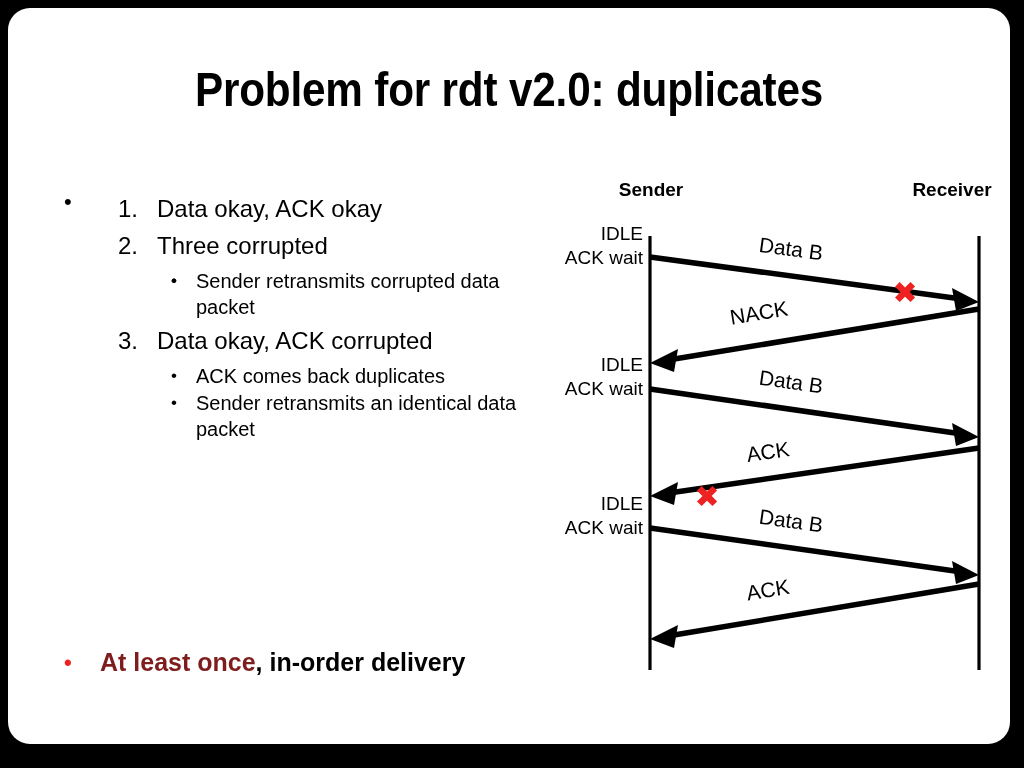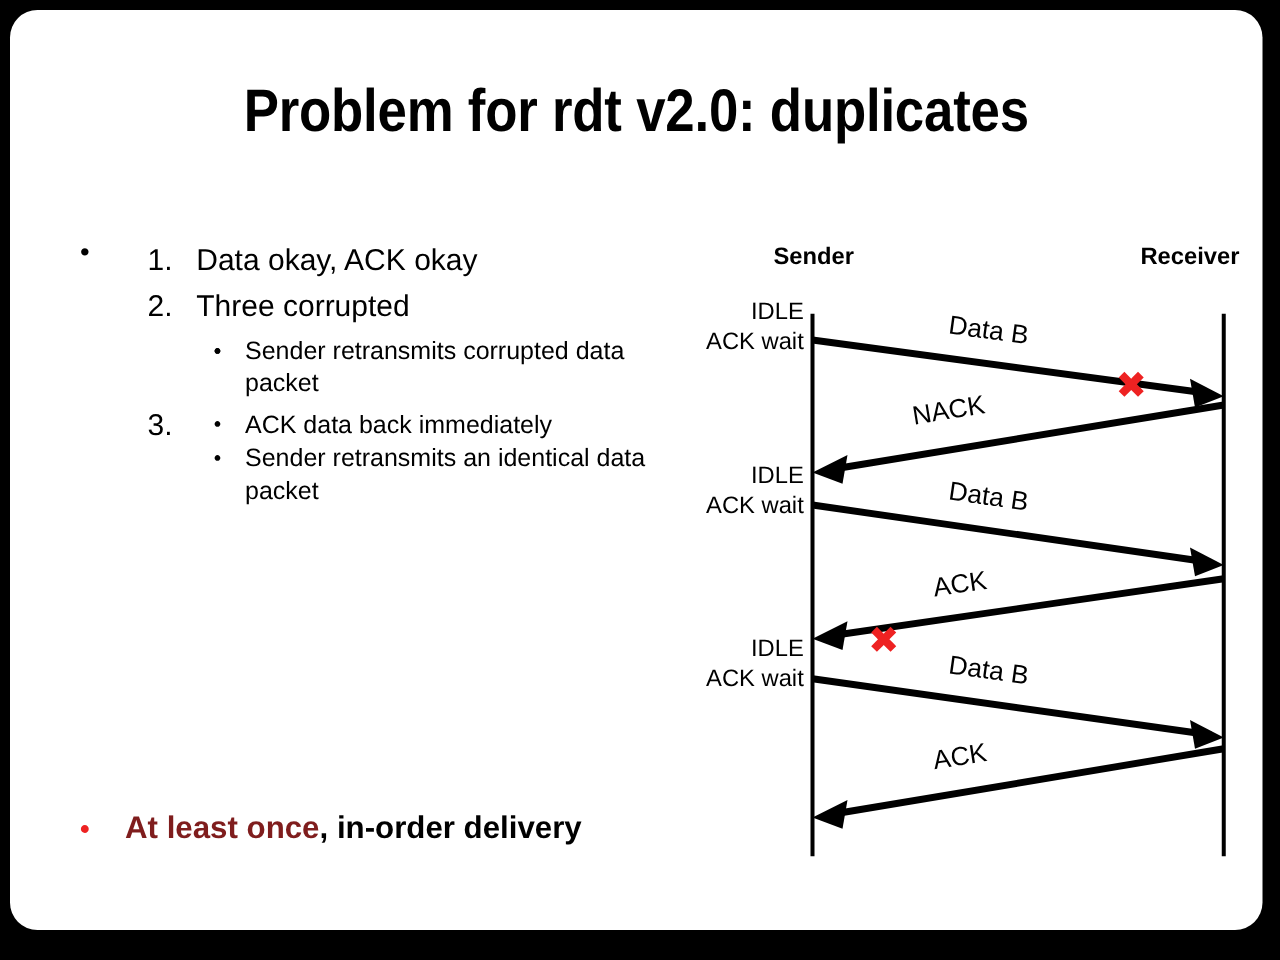--- a/index.html
+++ b/index.html
@@ -116,21 +116,21 @@
     top: 0;
     font-size: 22px;
     color: #ee2222;
   }
   .red-text { color: #7f1d1d; }
 
   
   #diagram {
     position: absolute;
     left: 520px;
-    top: 170px;
+    top: 155px;
     width: 482px;
     height: 530px;
   }
   #diagram svg { display: block; }
 
   .lane-title {
     font-family: "Liberation Sans", sans-serif;
     font-size: 19px;
     font-weight: bold;
     fill: #000000;
@@ -182,25 +182,26 @@
       <span class="marker">•</span>
     </div>
 
     <div class="lvl3">
       <span class="marker">•</span>
       <span>Sender retransmits corrupted data packet</span>
     </div>
 
     <div class="lvl2" style="margin-top:6px">
       <span class="marker">3.</span>
-    </div>
-
-    <div class="lvl3">
-      <span class="marker">•</span>
-      <span>ACK data back immediately</span>
+      <span>Data okay, ACK corrupted</span>
+    </div>
+
+    <div class="lvl3">
+      <span class="marker">•</span>
+      <span>ACK comes back duplicates</span>
     </div>
 
     <div class="lvl3">
       <span class="marker">•</span>
       <span>Sender retransmits an identical data packet</span>
     </div>
 
   </div>
 
   <div id="final-bullet">

